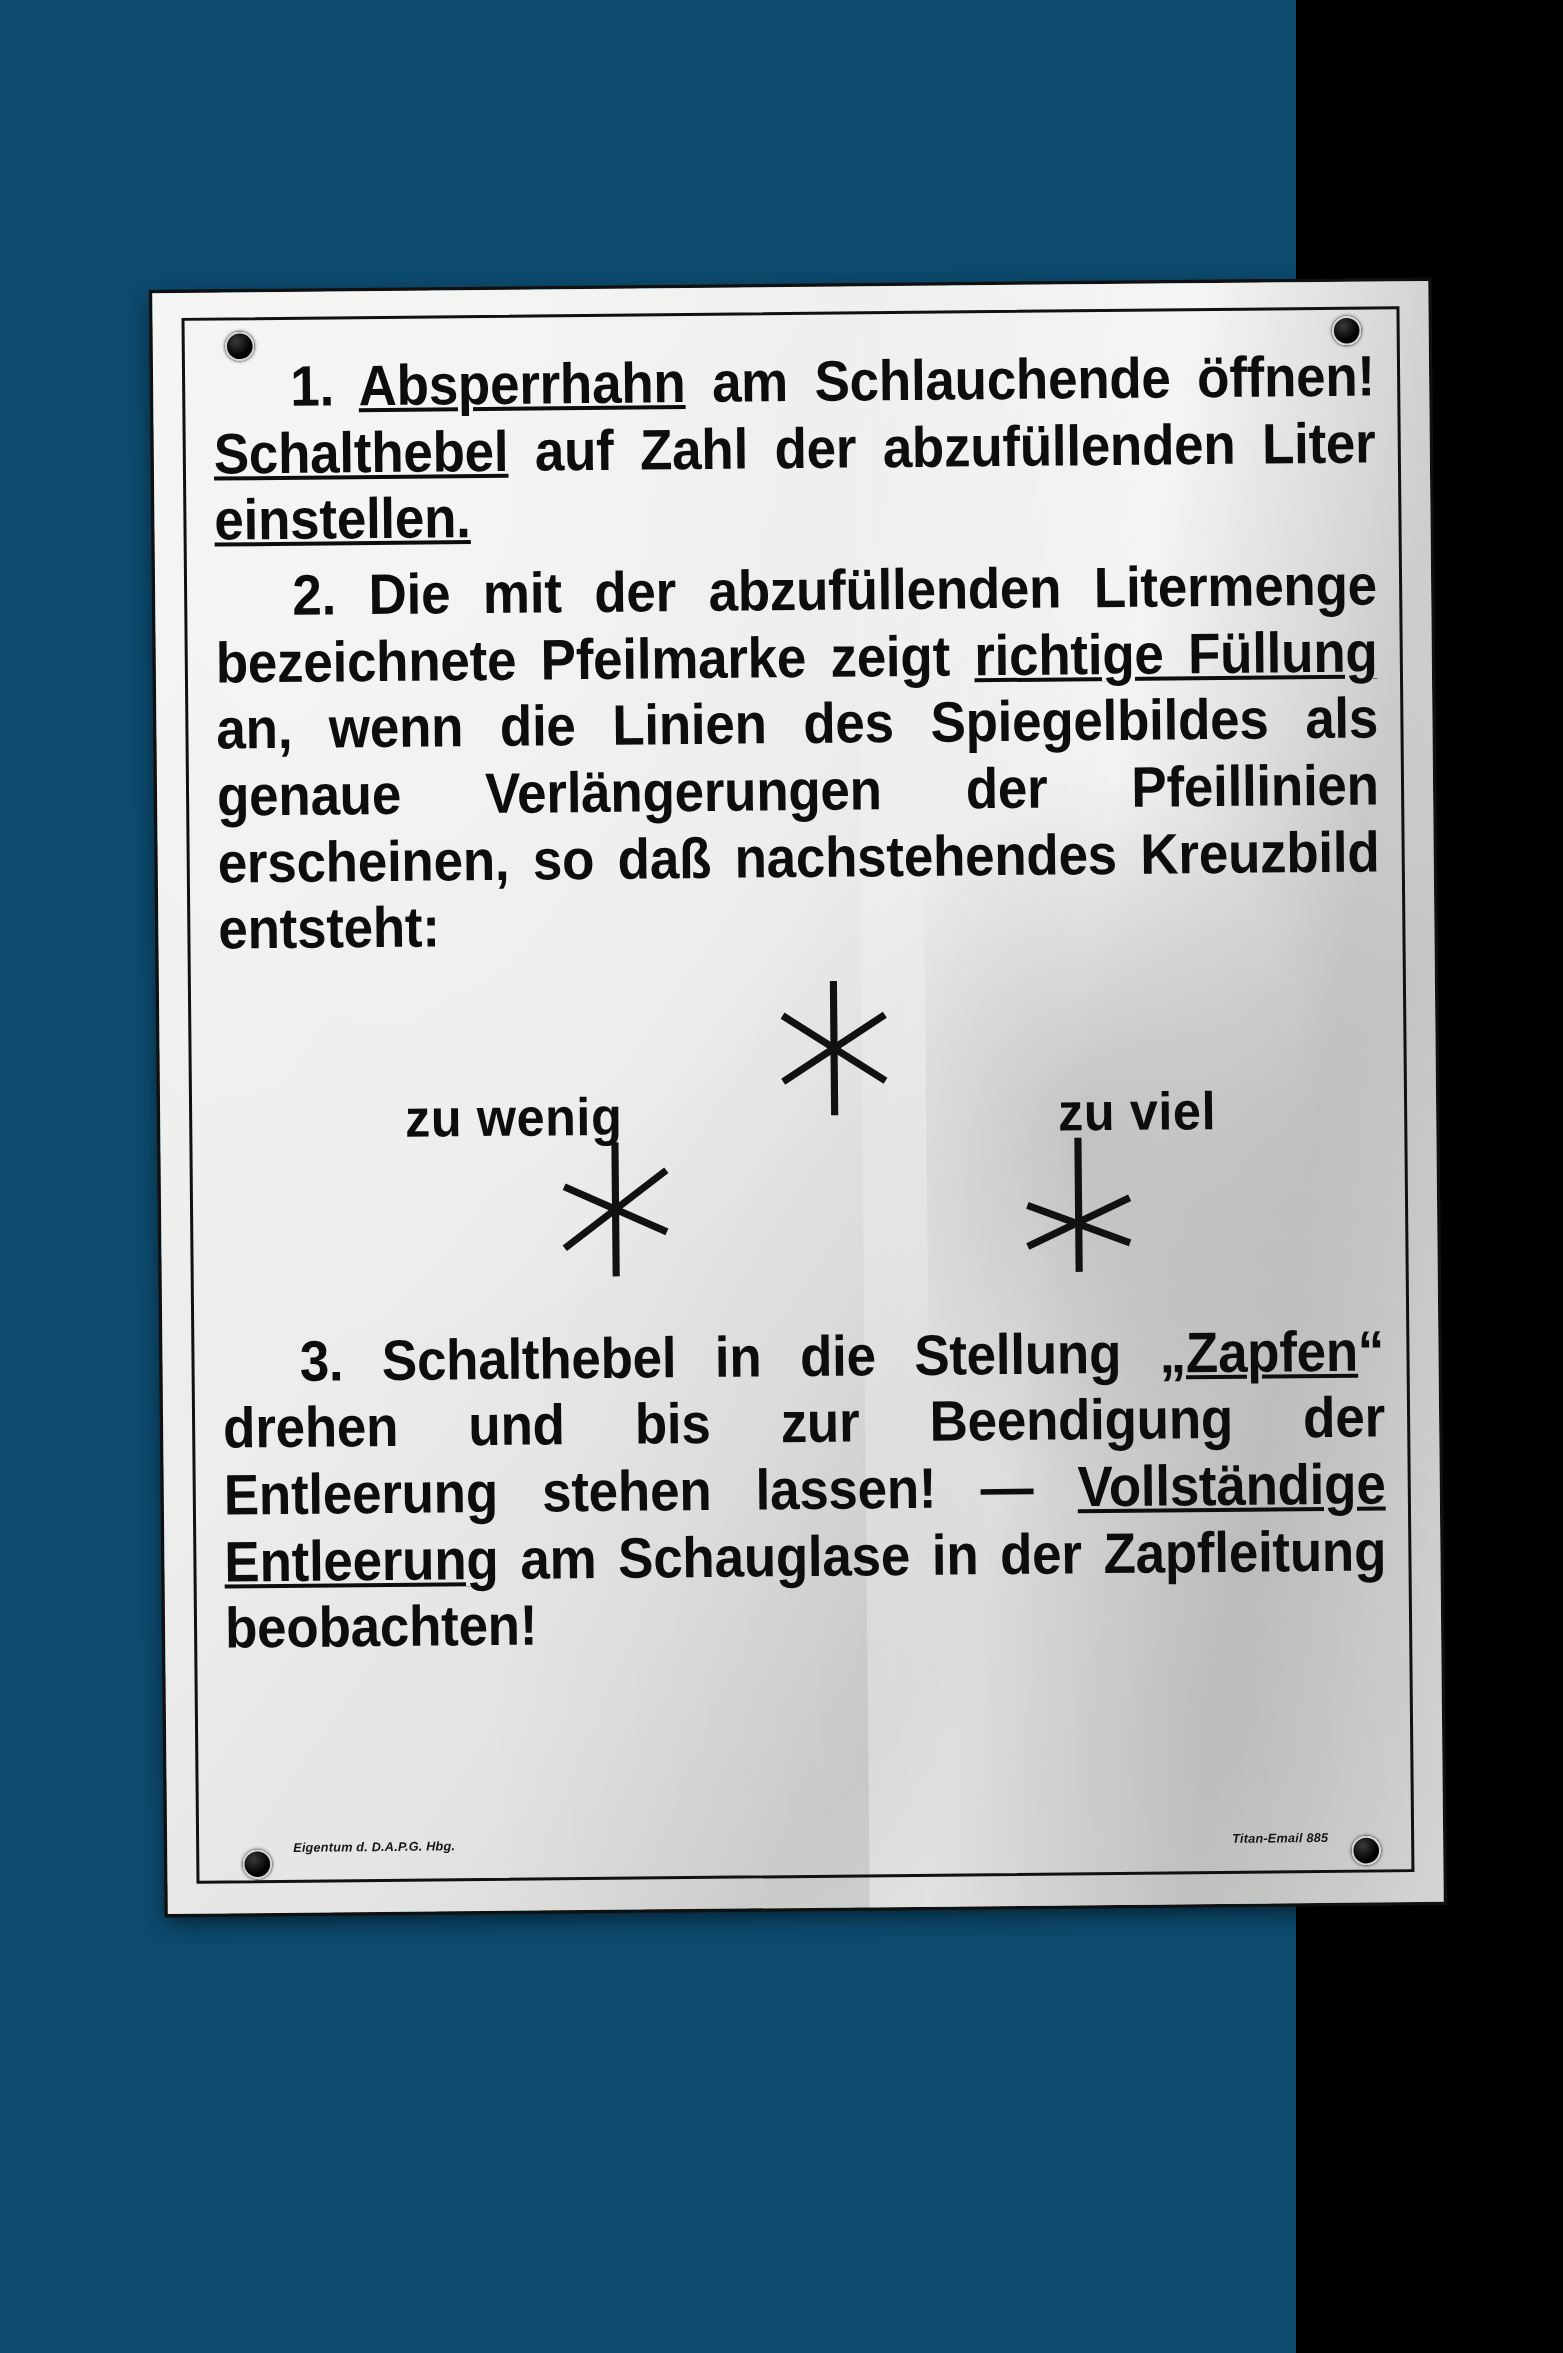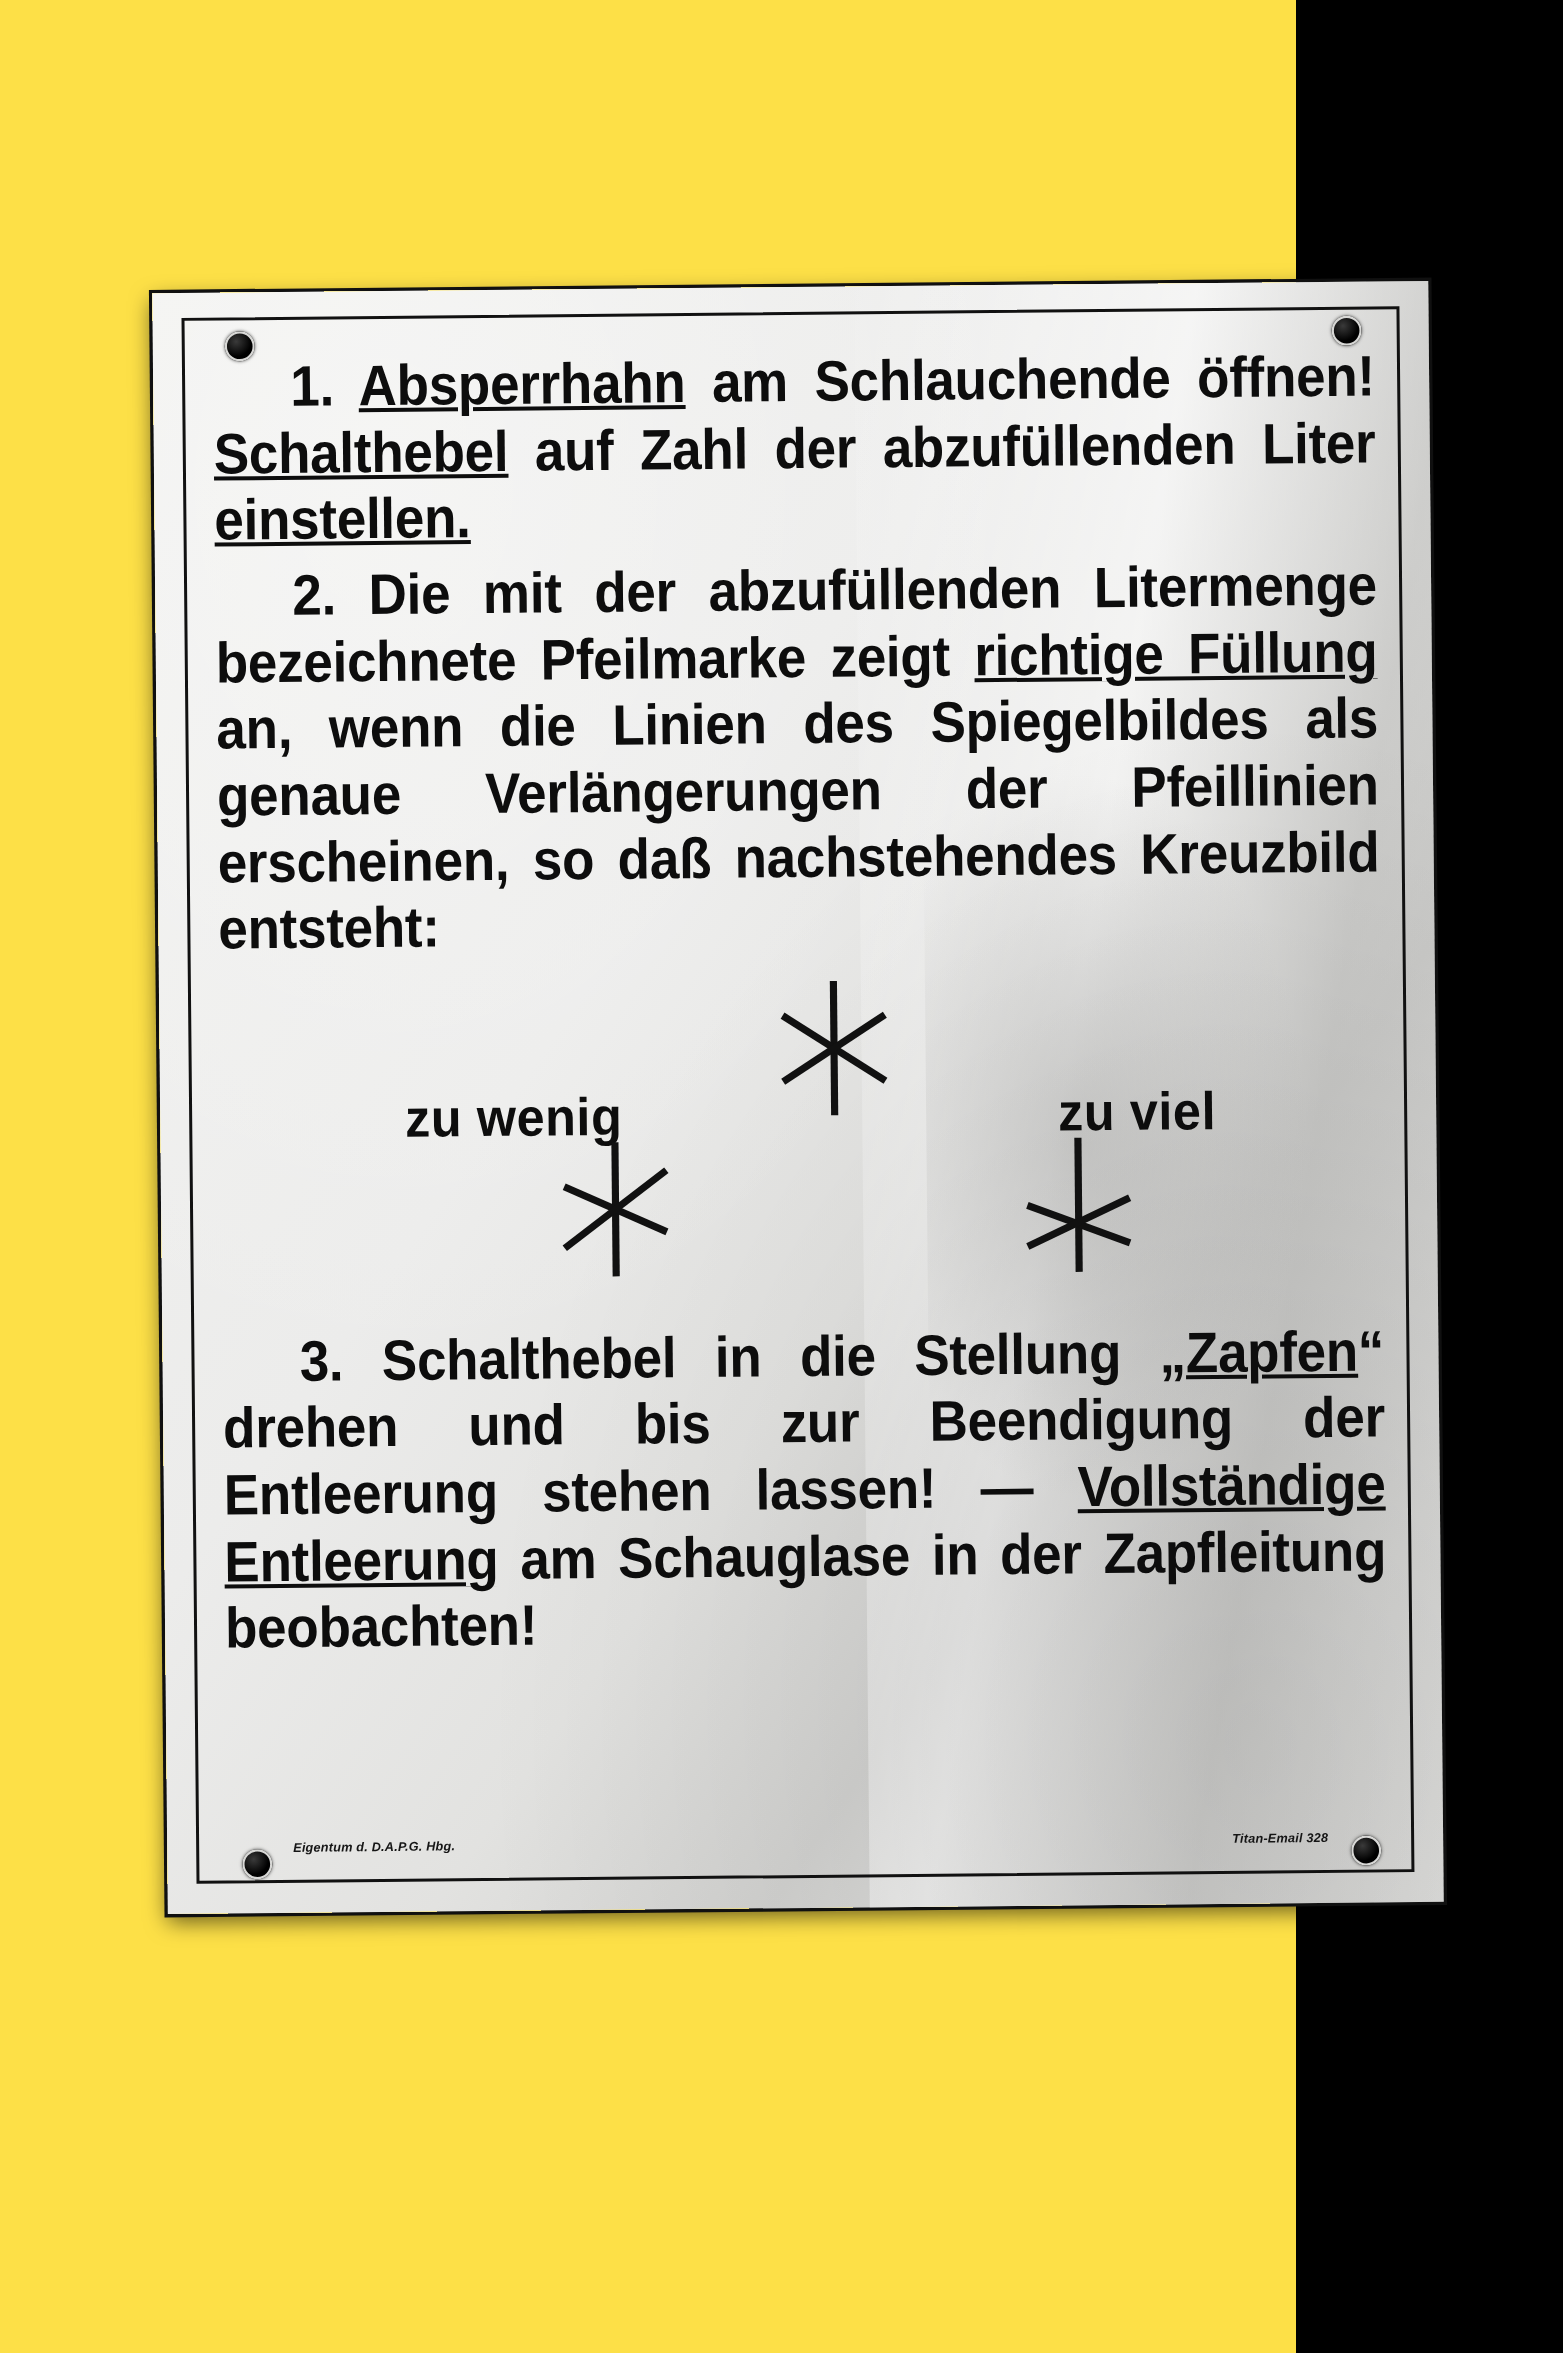--- a/index.html
+++ b/index.html
@@ -11,21 +11,21 @@
     overflow: hidden;
   }
   body {
     font-family: "Liberation Sans", sans-serif;
   }
 
   #stage {
     position: relative;
     width: 1296px;
     height: 2354px;
-    background: #fde047;
+    background: #0c4a6e;
   }
 
   
   #sign {
     position: absolute;
     left: 160px;
     top: 287px;
     width: 1276px;
     height: 1621px;
     background: linear-gradient(125deg, #f2f2f0 0%, #ececeb 38%, #e2e2e0 58%, #d2d2d0 72%, #e9e9e7 88%, #f0f0ee 100%);
@@ -215,19 +215,19 @@
           </g>
         </svg>
       </div>
 
       <p class="para" id="para3">
         <span class="ind"></span><span><span>3. Schalthebel in die Stellung „</span><span class="u">Zapfen</span><span>“ drehen und bis zur Beendigung der Entleerung stehen lassen! — </span><span class="u">Vollständige Entleerung</span><span> am Schauglase in der Zapfleitung beobachten!</span></span>
       </p>
 
       <div id="footer">
         <span>Eigentum d. D.A.P.G. Hbg.</span>
-        <span>Titan-Email 328</span>
+        <span>Titan-Email 885</span>
       </div>
 
     </div>
   </div>
 </div>
 
 
 </body></html>

